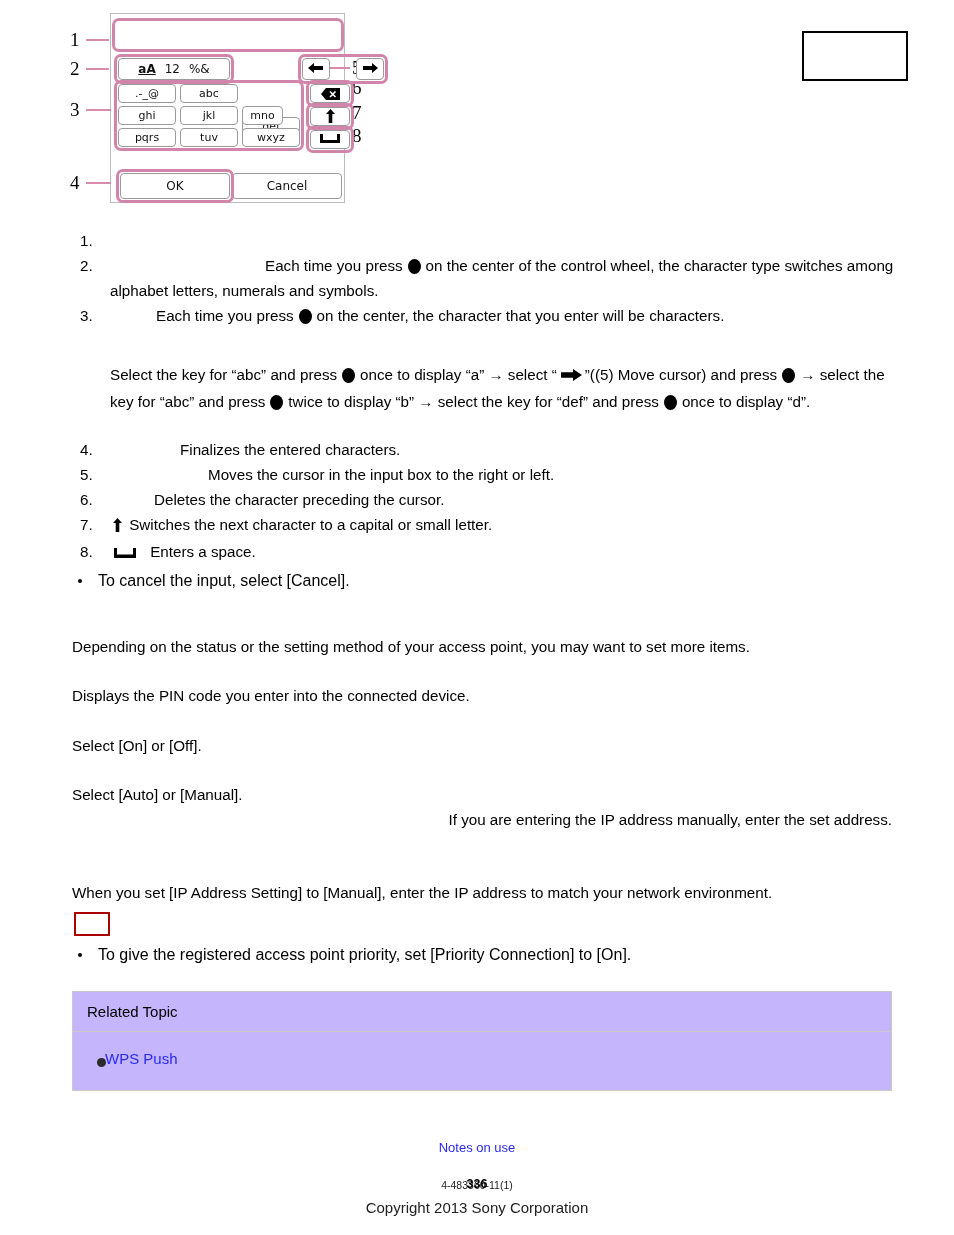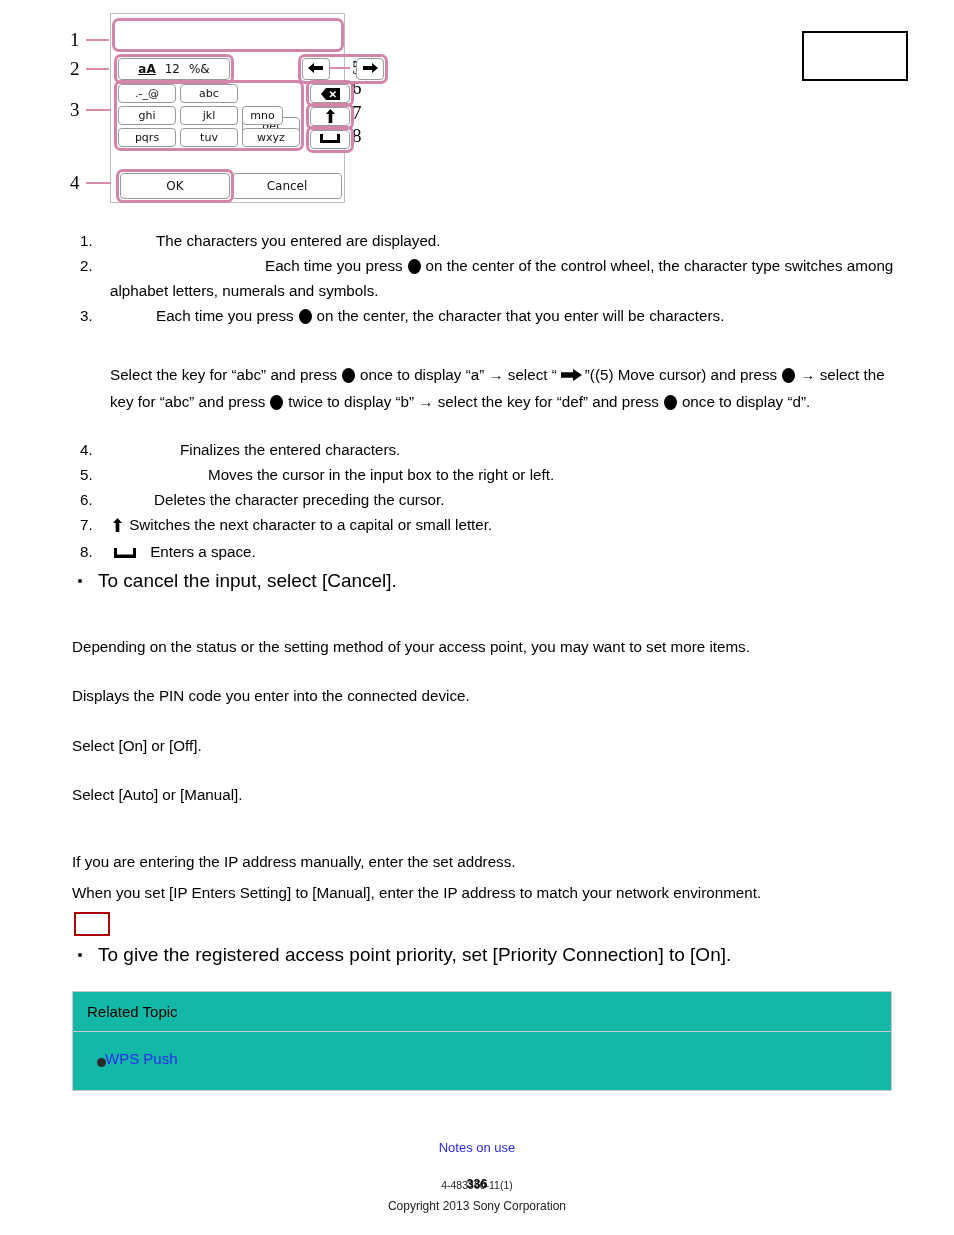--- a/index.html
+++ b/index.html
@@ -148,21 +148,21 @@
     position: absolute;
     left: 110px;
     top: 362px;
     width: 800px;
     font-size: 15.2px;
     line-height: 25px;
   }
 
   .bullet-row {
     position: absolute;
-    font-size: 19px;
+    font-size: 16px;
     line-height: 20px;
   }
   .bullet-row .bdot {
     position: absolute;
     left: 0px;
     top: 8px;
     width: 4px;
     height: 4px;
     background: #000;
     border-radius: 50%;
@@ -188,21 +188,21 @@
   }
 
   
   .related {
     position: absolute;
     left: 72px;
     top: 991px;
     width: 820px;
     border: 1px solid #c9c9c9;
     box-sizing: border-box;
-    background: #14b8a6;
+    background: #c4b5fd;
   }
   .related .hdr {
     padding: 11px 14px;
     font-size: 15px;
     border-bottom: 1px solid #c9c9c9;
     color: #000;
   }
   .related .body {
     padding: 18px 14px 22px 14px;
     position: relative;
@@ -255,21 +255,21 @@
     font-size: 12.5px;
     font-weight: bold;
     color: #000;
   }
   .copyright {
     position: absolute;
     left: 0;
     right: 0;
     top: 1199px;
     text-align: center;
-    font-size: 12px;
+    font-size: 15px;
     color: #222;
   }
 </style>
 </head>
 <body>
 
 <div class="top-box"></div>
 
 <div class="figure">
 
@@ -361,21 +361,21 @@
 
   <div class="key wide-lbl" style="left:50px; top:165px; width:110px; height:26px;">OK</div>
   <div class="key wide-lbl" style="left:162px; top:165px; width:110px; height:26px;">Cancel</div>
   <div class="hl" style="left:46px; top:161px; width:118px; height:34px;"></div>
 </div>
 
 <div class="num-list">
 
   <div class="li">
     <span class="n">1.</span>
-    <span class="gap-sm"></span><span>The characters you entered are displayed.</span>
+    <span class="gap-sm"></span>
   </div>
 
   <div class="li">
     <span class="n">2.</span>
     <span class="gap-lg"></span><span>Each time you press</span><span class="dot"></span><span>on the center of the control wheel, the character type switches among alphabet letters, numerals and symbols.</span>
   </div>
 
   <div class="li" style="margin-top:0px;">
     <span class="n">3.</span>
     <span class="gap-sm"></span><span>Each time you press</span><span class="dot"></span><span>on the center, the character that you enter will be characters.</span>
@@ -422,22 +422,22 @@
 
 <div class="bullet-row" style="left:78px; top:571px; width:700px;">
   <span class="bdot"></span>
   <span class="btxt">To cancel the input, select [Cancel].</span>
 </div>
 
 <div class="para" style="top:637px; width:820px;">Depending on the status or the setting method of your access point, you may want to set more items.</div>
 <div class="para" style="top:686px; width:820px;">Displays the PIN code you enter into the connected device.</div>
 <div class="para" style="top:736px; width:820px;">Select [On] or [Off].</div>
 <div class="para" style="top:785px; width:820px;">Select [Auto] or [Manual].</div>
-<div class="para" style="top:852px; width:820px;">If you are entering the IP address manually, enter the set address.</div>
-<div class="para" style="top:883px; width:830px;">When you set [IP Enters Setting] to [Manual], enter the IP address to match your network environment.</div>
+<div class="para" style="top:810px; width:820px;text-align:right;">If you are entering the IP address manually, enter the set address.</div>
+<div class="para" style="top:883px; width:830px;">When you set [IP Address Setting] to [Manual], enter the IP address to match your network environment.</div>
 
 <div class="red-box"></div>
 
 <div class="bullet-row" style="left:78px; top:945px; width:780px;">
   <span class="bdot"></span>
   <span class="btxt">To give the registered access point priority, set [Priority Connection] to [On].</span>
 </div>
 
 <div class="related">
   <div class="hdr">Related Topic</div>

